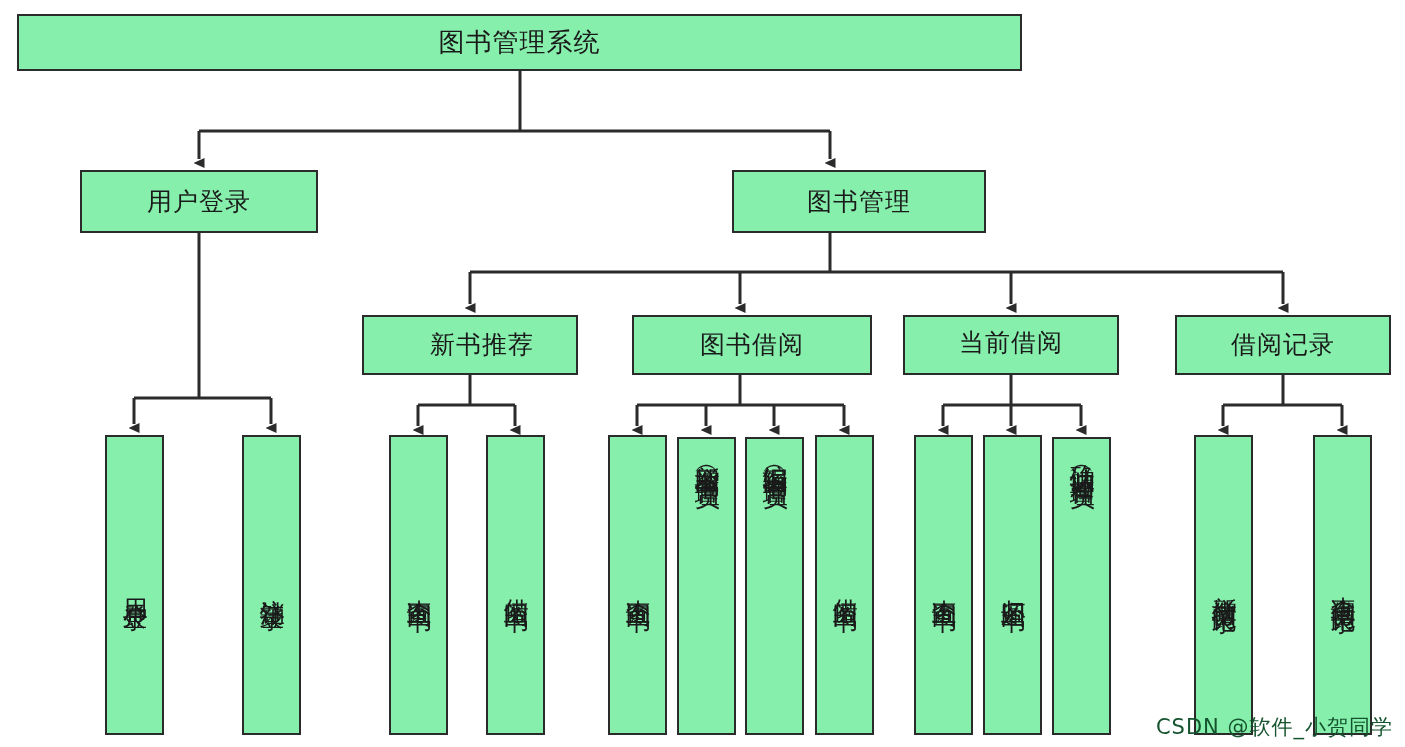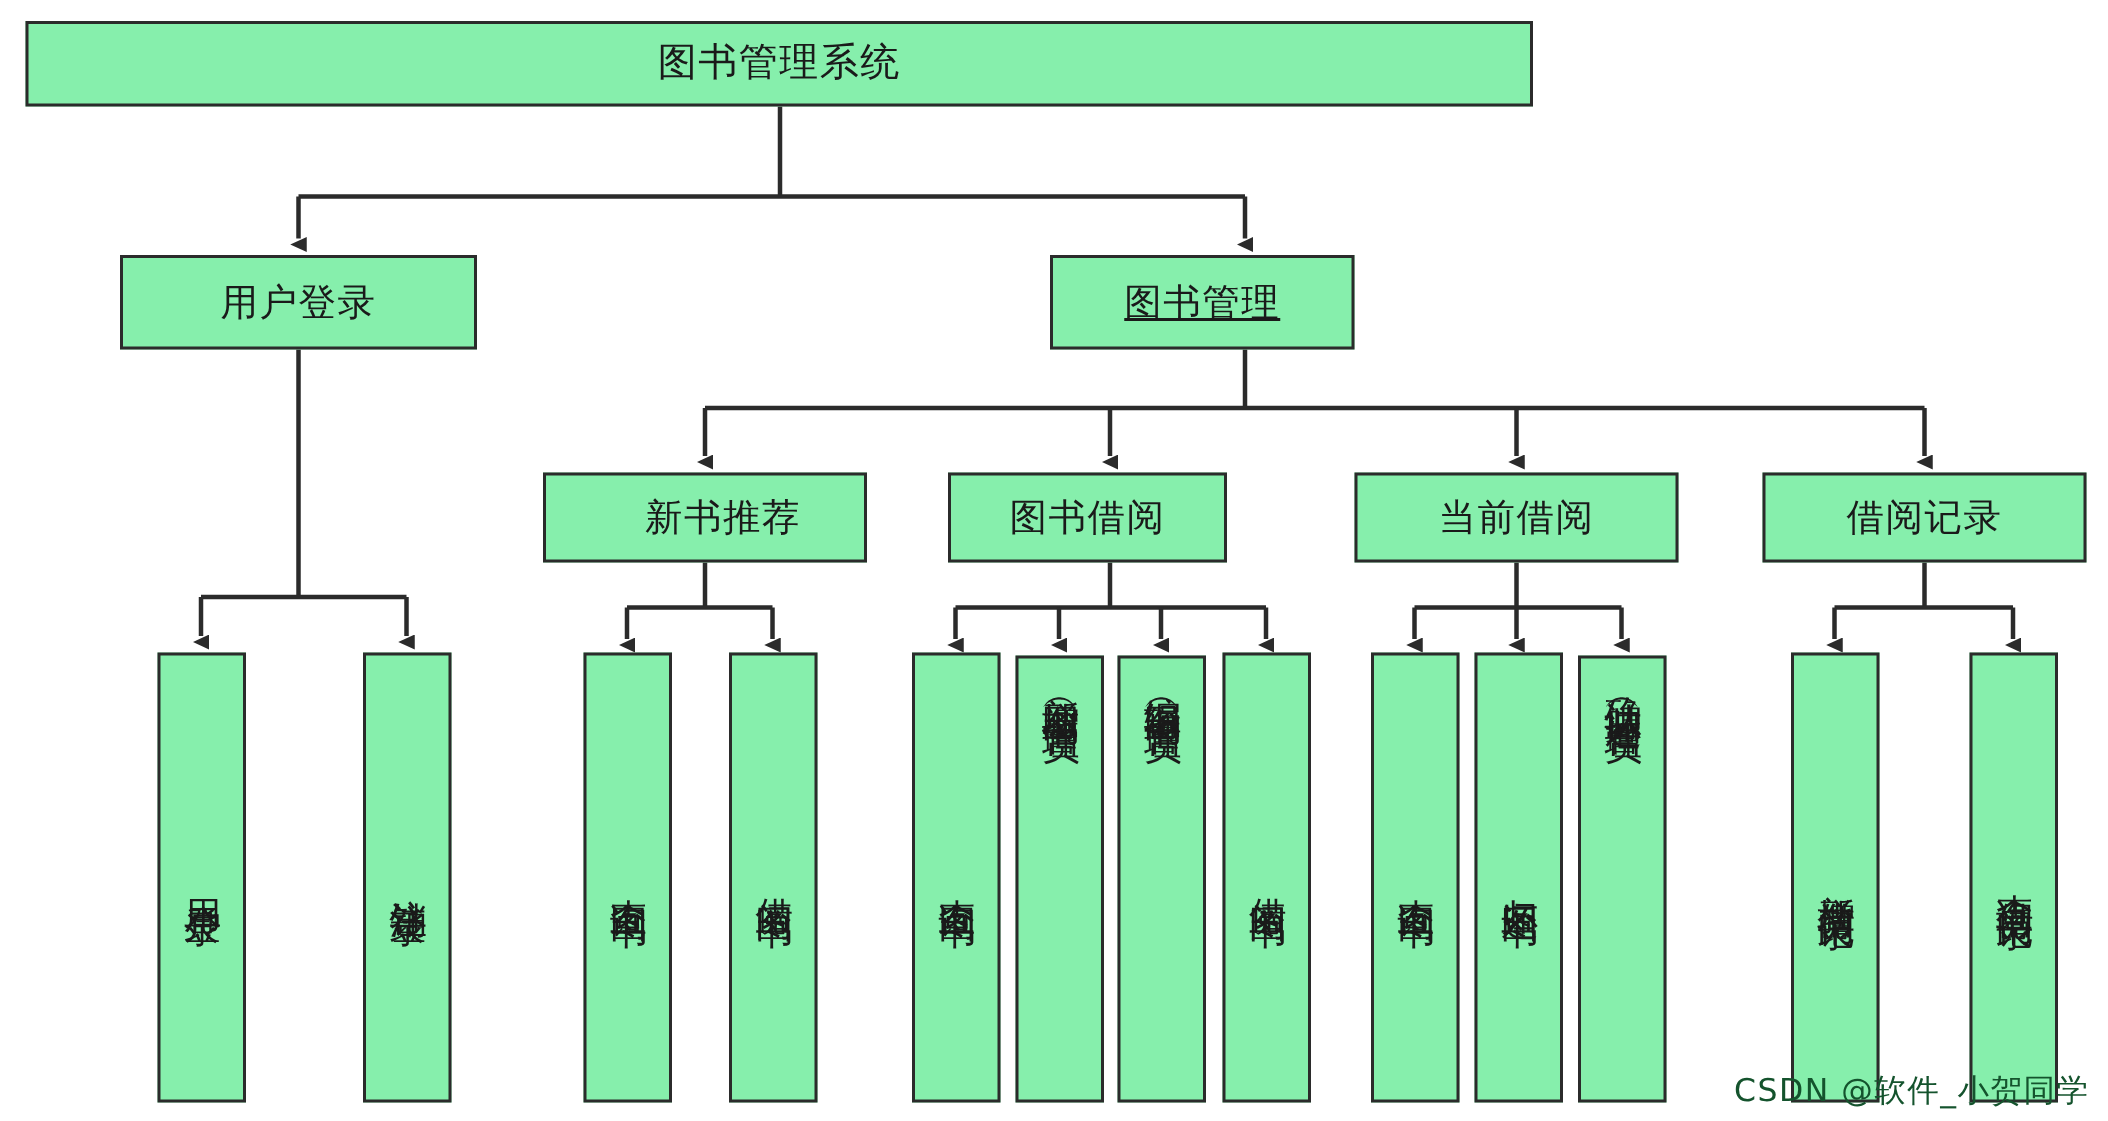--- a/index.html
+++ b/index.html
@@ -123,25 +123,25 @@
       <path d="M1283,375 L1283,405"></path>
       <path d="M1223,405 L1342,405"></path>
       <path d="M1223,405 L1223,426" marker-end="url(#arrow)"></path>
       <path d="M1342,405 L1342,426" marker-end="url(#arrow)"></path>
     </g>
   </svg>
 
   <div class="node h root" style="left:17px; top:14px; width:1005px; height:57px;">图书管理系统</div>
 
   <div class="node h" style="left:80px; top:170px; width:238px; height:63px;">用户登录</div>
-  <div class="node h" style="left:700px; top:170px; width:203px; height:63px;text-decoration:underline;">图书管理</div>
+  <div class="node h" style="left:732px; top:170px; width:254px; height:63px;">图书管理</div>
 
   <div class="node h" style="left:362px; top:315px; width:216px; height:60px;padding-left:24px;">新书推荐</div>
-  <div class="node h" style="left:632px; top:315px; width:186px; height:60px;text-align:center;">图书借阅</div>
-  <div class="node h" style="left:903px; top:315px; width:216px; height:60px;">当前借阅</div>
+  <div class="node h" style="left:632px; top:315px; width:240px; height:60px;text-align:center;">图书借阅</div>
+  <div class="node h" style="left:903px; top:315px; width:216px; height:60px;font-family:Liberation Mono, monospace;">当前借阅</div>
   <div class="node h" style="left:1175px; top:315px; width:216px; height:60px;">借阅记录</div>
 
   <div class="node v centered" style="left:105px; top:435px; width:59px; height:300px;">
     <span class="vtext">用户登录</span>
   </div>
   <div class="node v centered" style="left:242px; top:435px; width:59px; height:300px;">
     <span class="vtext">注销登录</span>
   </div>
 
   <div class="node v centered" style="left:389px; top:435px; width:59px; height:300px;">

